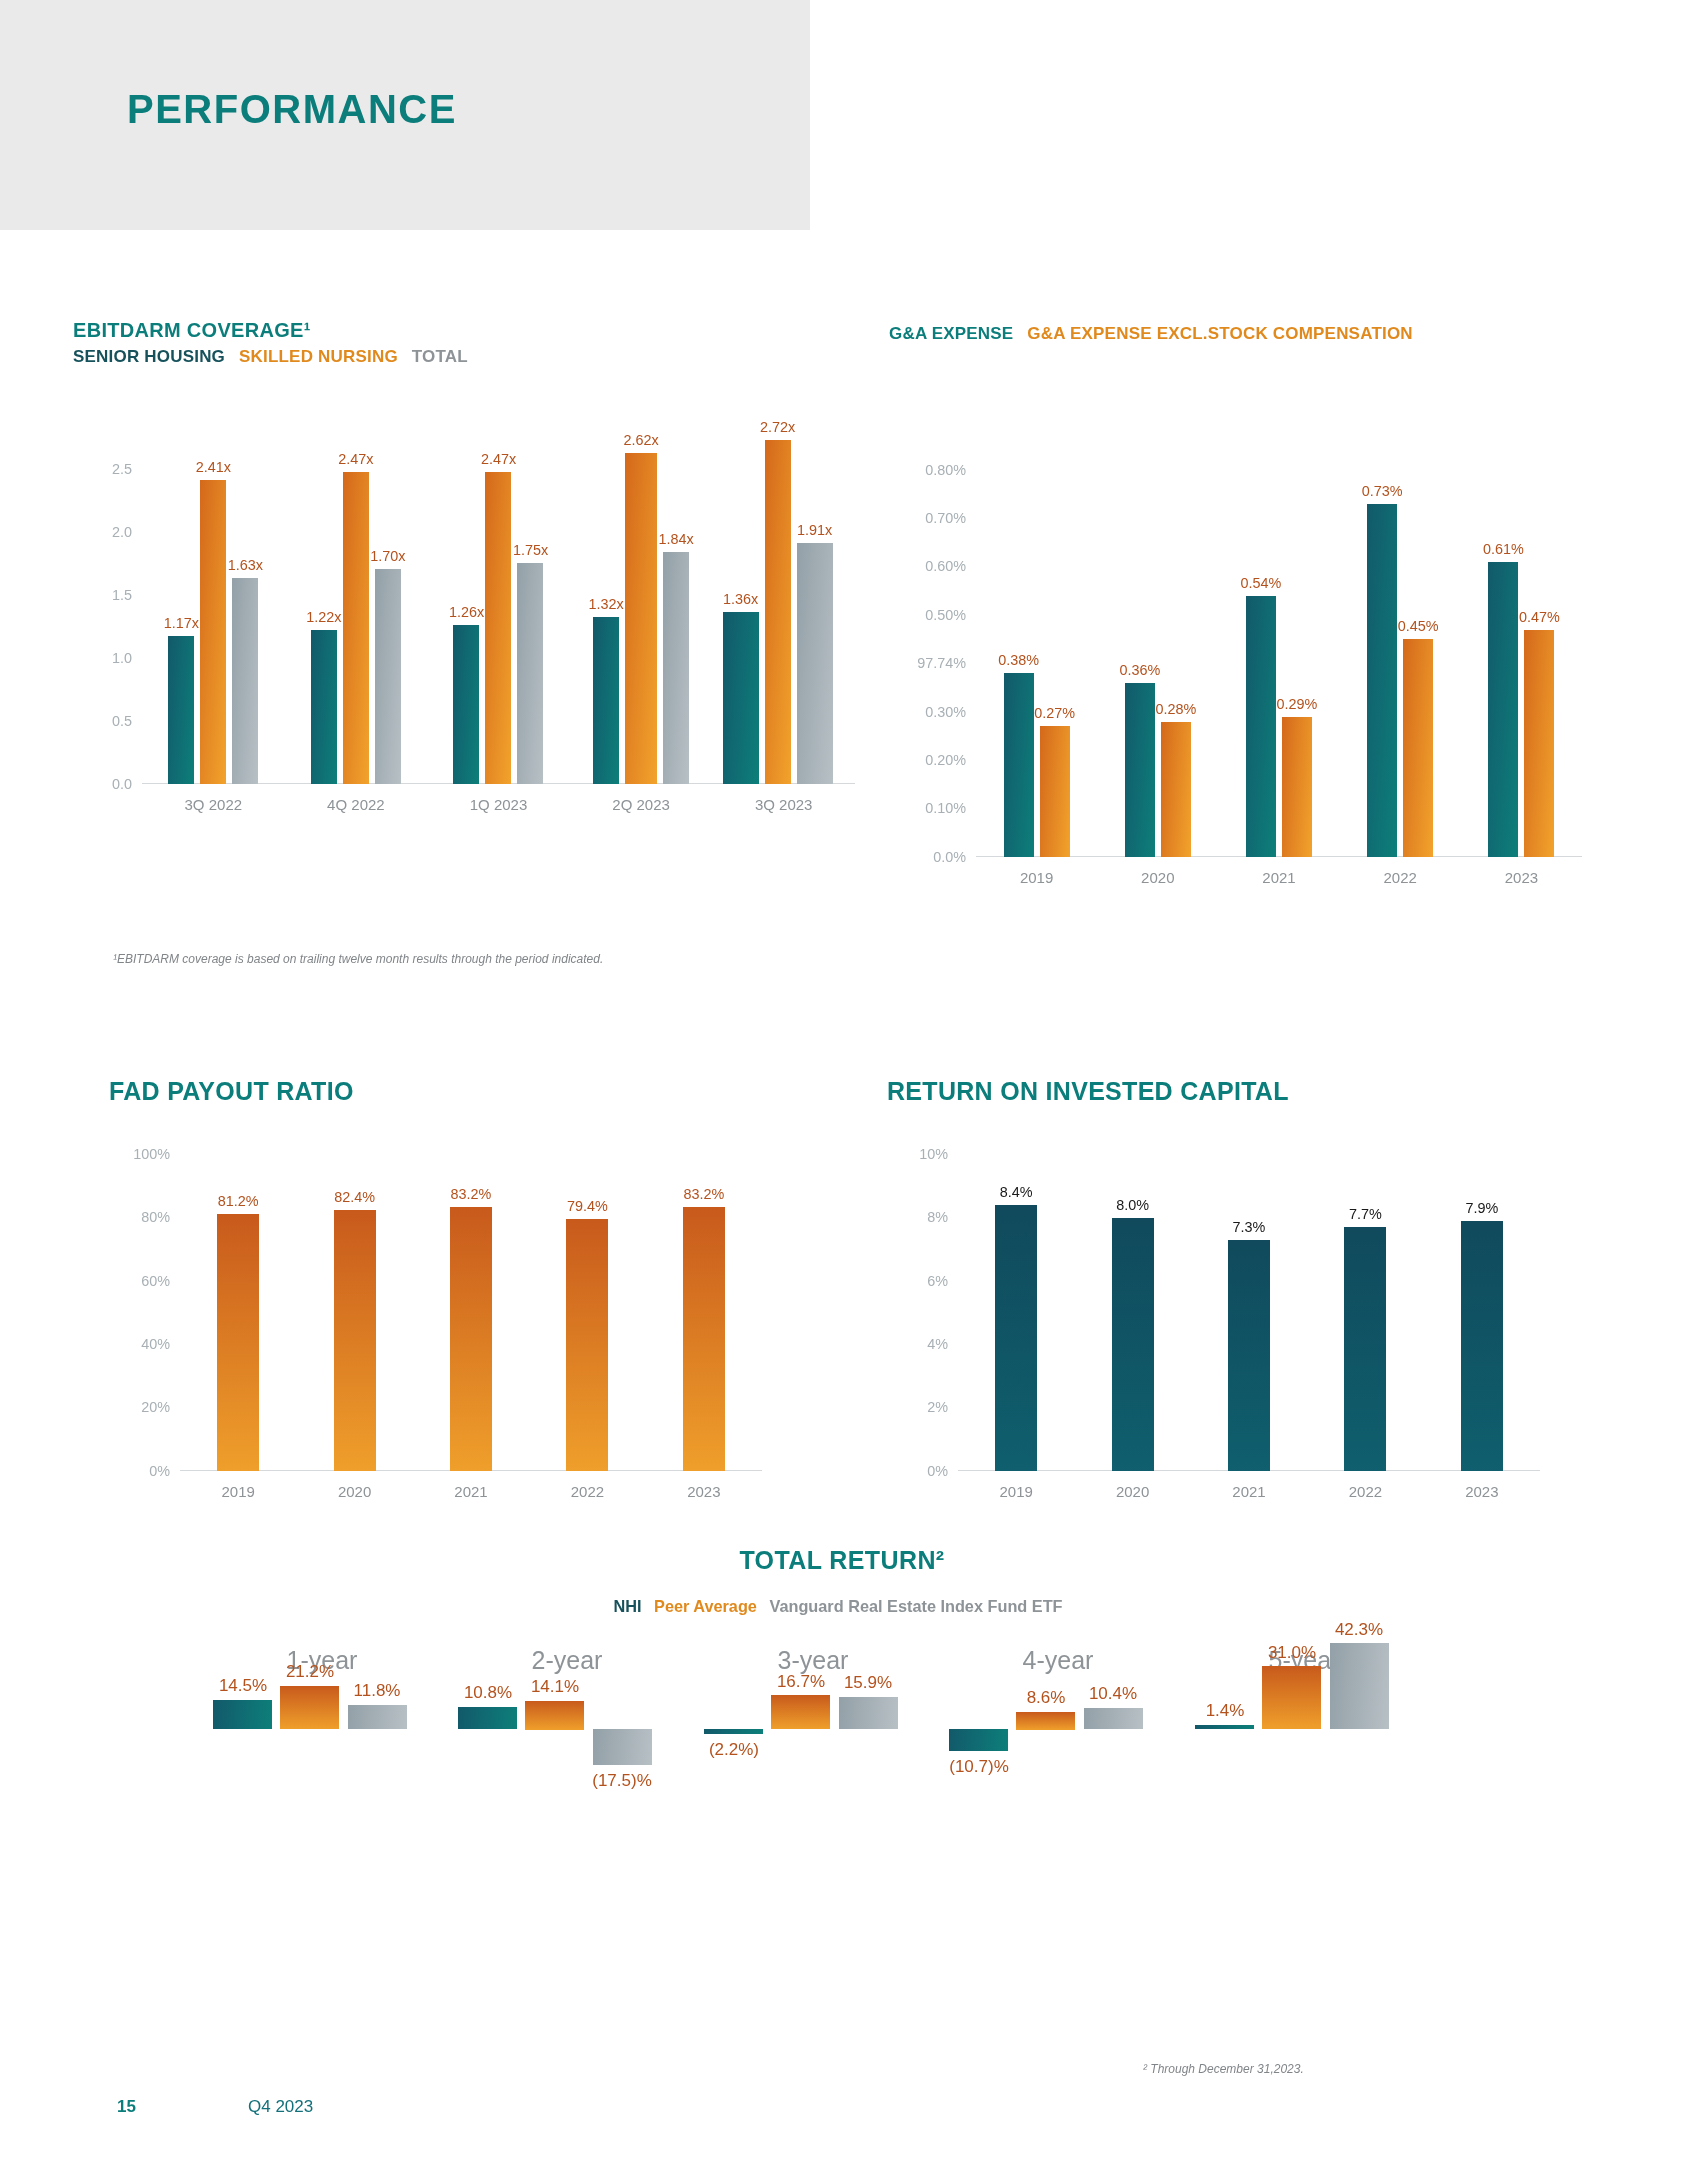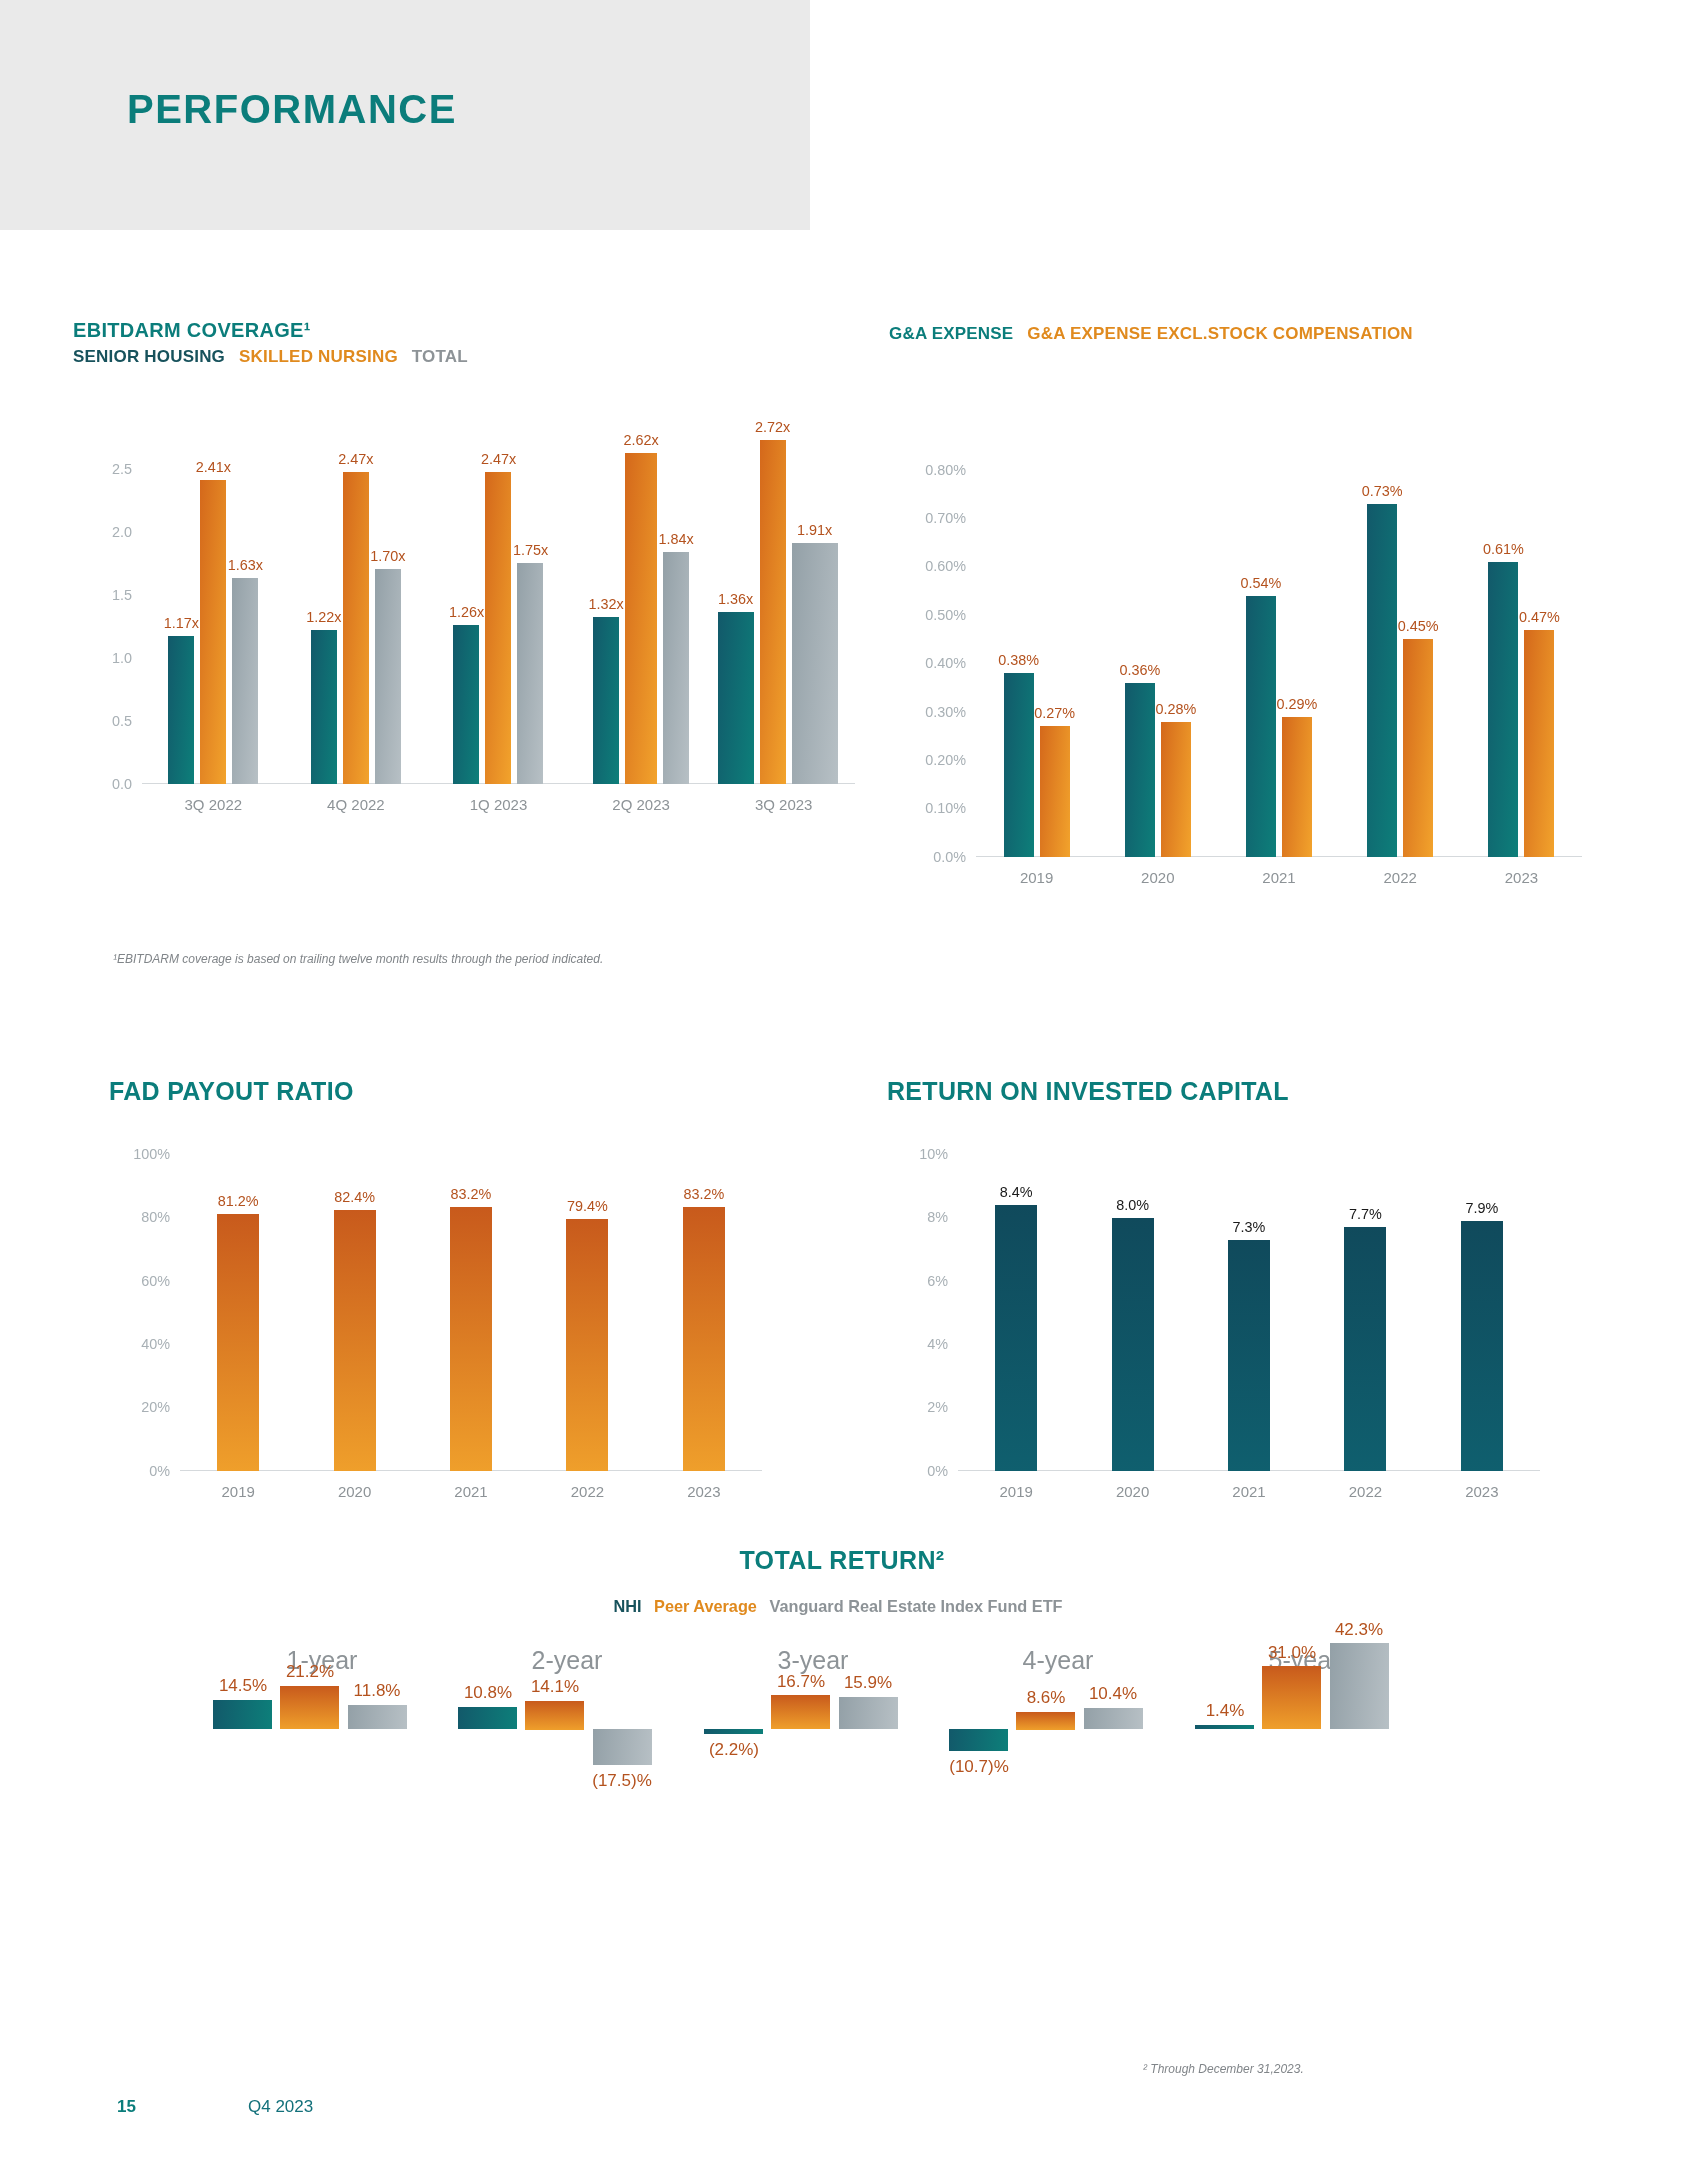--- a/index.html
+++ b/index.html
@@ -237,41 +237,41 @@
           </div>
           <div class="xlab">2Q 2023</div>
         </div>
         <div class="group">
           <div class="bar grad-teal" style="width: 26px; margin-right: 6px; height: 172px; padding-left: 36px;">
             <div class="vlabel">1.36x</div>
           </div>
           <div class="bar grad-orange" style="width: 26px; margin-right: 6px; height: 344px;">
             <div class="vlabel">2.72x</div>
           </div>
-          <div class="bar grad-gray" style="width: 46px; margin-right: 12px; height: 241px;">
+          <div class="bar grad-gray" style="width: 36px; margin-right: 12px; height: 241px;">
             <div class="vlabel">1.91x</div>
           </div>
           <div class="xlab">3Q 2023</div>
         </div>
       </div>
     </div>
 </div>
 
 <div class="panel" style="left:889px; top:319px; width:693px;">
   <div class="legend-row">
     <span class="lg-teal2">G&amp;A EXPENSE</span>
     <span class="lg-orange">G&amp;A EXPENSE EXCL.STOCK COMPENSATION</span>
   </div>
   <div class="plot" id="plot-ga" style="margin-left:87px; margin-top:87px; height:426px;">
     <div class="axis-line"></div>
   <div class="ylab" style="top: 426px;">0.0%</div>
       <div class="ylab" style="top: 377px;">0.10%</div>
       <div class="ylab" style="top: 329px;">0.20%</div>
       <div class="ylab" style="top: 281px;">0.30%</div>
-      <div class="ylab" style="top: 232px;">0.40%</div>
+      <div class="ylab" style="top: 232px;">97.74%</div>
       <div class="ylab" style="top: 184px;">0.50%</div>
       <div class="ylab" style="top: 135px;">0.60%</div>
       <div class="ylab" style="top: 87px;">0.70%</div>
       <div class="ylab" style="top: 39px;">0.80%</div>
       <div class="groups">
         <div class="group">
           <div class="bar grad-teal" style="width: 30px; margin-right: 6px; height: 184px;">
             <div class="vlabel">0.38%</div>
           </div>
           <div class="bar grad-orange" style="width: 30px; margin-right: 0px; height: 131px;">

